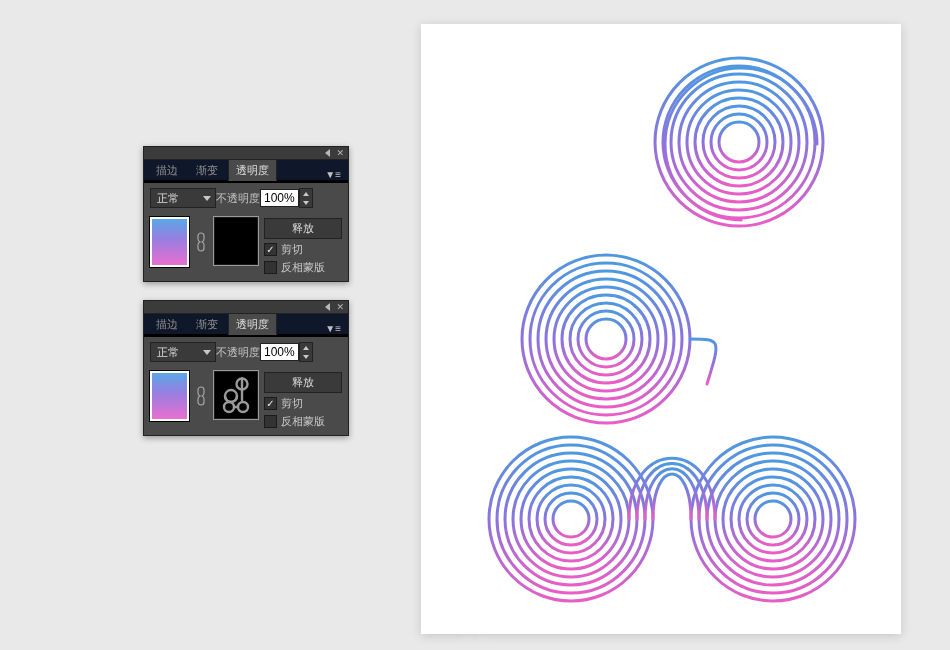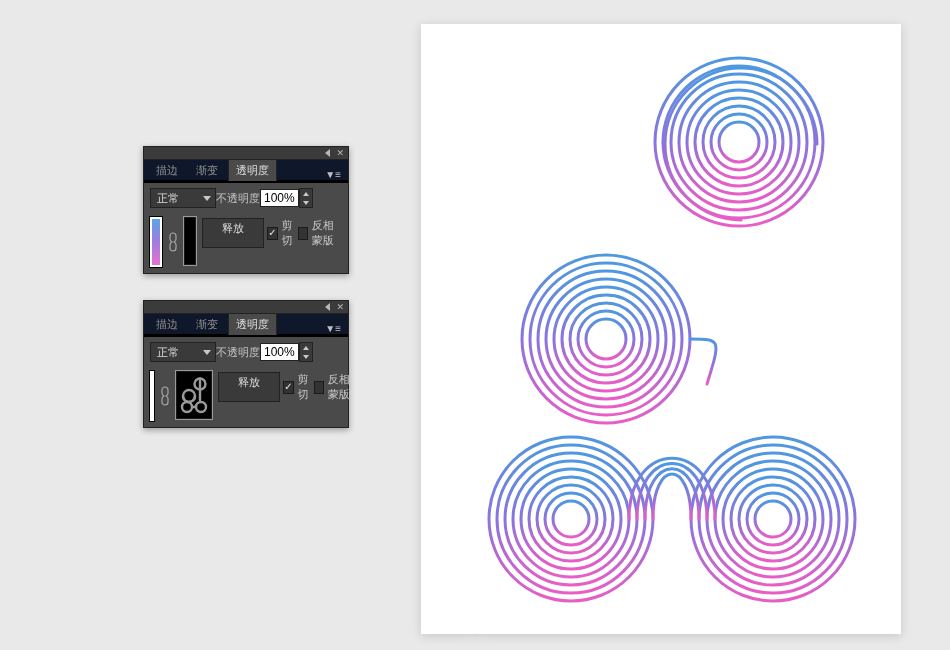--- a/index.html
+++ b/index.html
@@ -24,21 +24,21 @@
   .stepper div{flex:1;display:flex;align-items:center;justify-content:center}
   .su{width:0;height:0;border-left:3px solid transparent;border-right:3px solid transparent;border-bottom:4px solid #c8c8c8}
   .sd{width:0;height:0;border-left:3px solid transparent;border-right:3px solid transparent;border-top:4px solid #c8c8c8}
   .body{display:flex;padding:6px;gap:6px;align-items:flex-start}
   .swatch{width:38px;height:46px;border:2px solid #fff;box-shadow:0 0 0 1px #000}
   .grad1{background:linear-gradient(180deg,#5aa7e6 0%,#9a7de0 45%,#e96fd0 100%)}
   .linkcol{width:14px;display:flex;align-items:center;justify-content:center;height:50px}
   .linkcol svg{opacity:.8}
   .mask{width:46px;height:46px;border:1px solid #1a1a1a;background:#000;position:relative;display:flex;align-items:center;justify-content:center;cursor:pointer}
   .mask.sel{outline:1px solid #9a9a9a}
-  .opts{display:flex;flex-direction:row;gap:3px;padding-top:1px}
+  .opts{display:flex;flex-direction:column;gap:3px;padding-top:1px}
   .btn{background:#3a3a3a;border:1px solid #222;color:#dcdcdc;padding:2px 10px;font-size:11px;cursor:pointer;text-align:center;width:56px}
   .chkrow{display:flex;align-items:center;gap:4px;color:#c8c8c8;font-size:11px}
   .chk{width:11px;height:11px;border:1px solid #1b1b1b;background:#333;display:flex;align-items:center;justify-content:center;color:#e8e8e8;font-size:10px;line-height:10px;cursor:pointer}
   
   .canvas{position:absolute;left:421px;top:24px;width:480px;height:610px;background:#fff;box-shadow:0 2px 10px rgba(0,0,0,.15)}
   .art{position:absolute;inset:0}
   .art svg{width:100%;height:100%}
   
   .wm{position:absolute;bottom:2px;left:50%;transform:translateX(-50%);opacity:.06}
   .wm svg{display:block}

